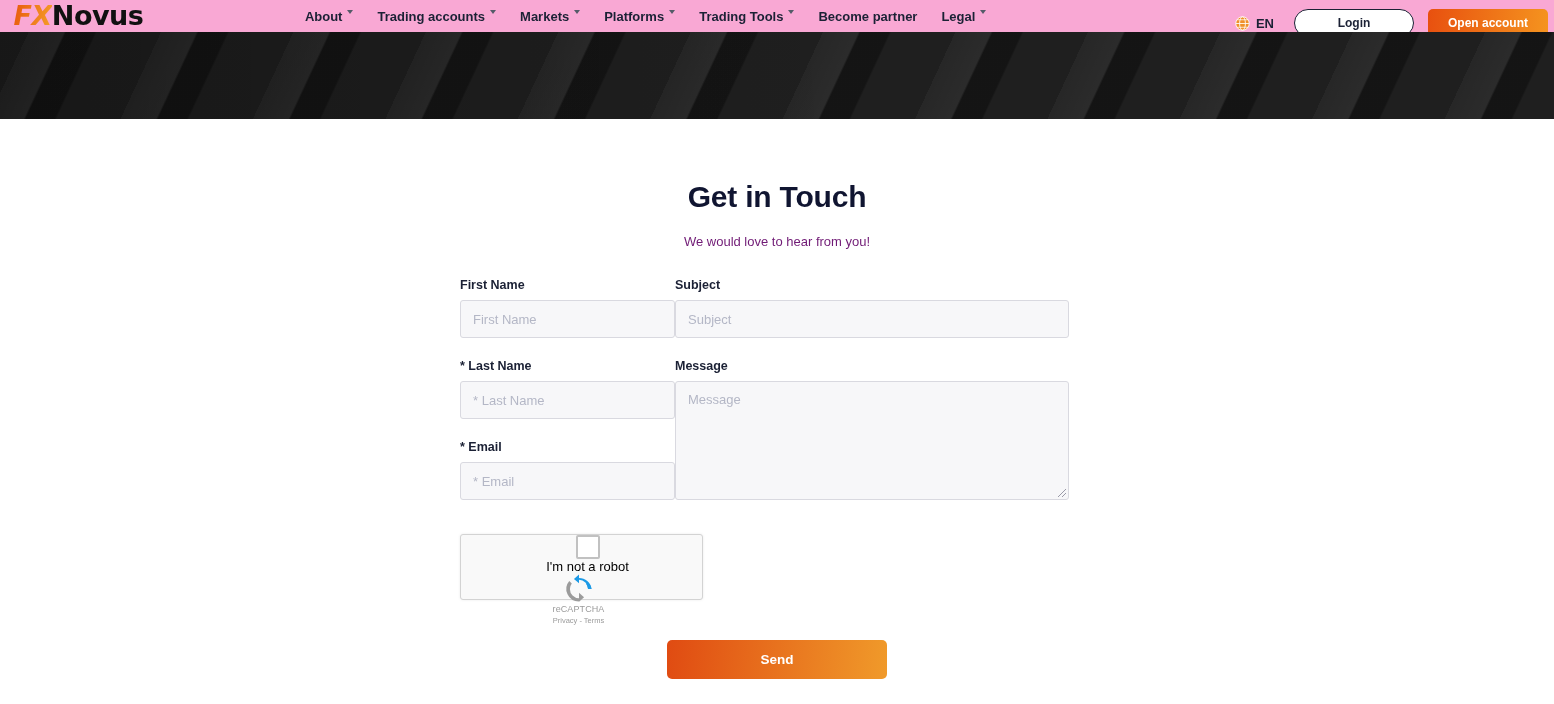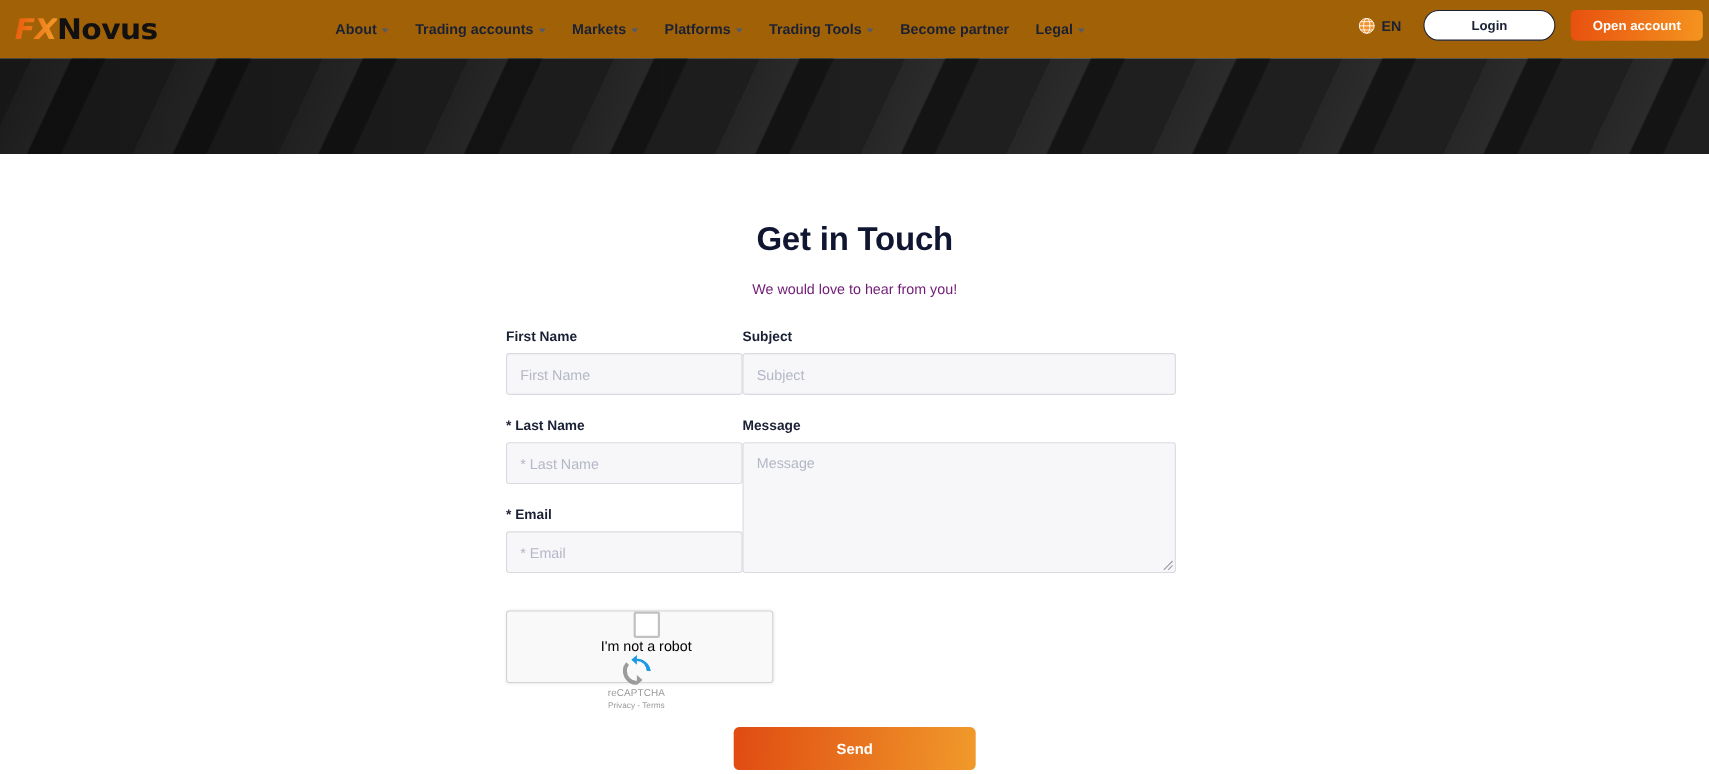--- a/index.html
+++ b/index.html
@@ -8,23 +8,23 @@
     width: 1554px;
     height: 704px;
     background: #ffffff;
     font-family: "Liberation Sans", sans-serif;
     overflow: hidden;
     color: #1b2135;
   }
 
   
   .header {
-    height: 53px;
-    width: 100%;
-    background: #a16207;
+    height: 32px;
+    width: 100%;
+    background: #f9a8d4;
     display: flex;
     align-items: center;
     position: relative;
   }
   .logo {
     margin-left: 16px;
     display: flex;
     align-items: center;
     height: 100%;
     cursor: pointer;
@@ -53,21 +53,20 @@
     gap: 0px;
   }
   .nav-item {
     font-size: 13px;
     font-weight: bold;
     color: #1b2135;
     padding: 6px 12px;
     white-space: nowrap;
     cursor: pointer;
     display: flex;
-    align-items: center;
     gap: 5px;
   }
   .caret {
     width: 0; height: 0;
     border-left: 3.5px solid transparent;
     border-right: 3.5px solid transparent;
     border-top: 4.5px solid #555a68;
     display: inline-block;
     position: relative;
     top: 1px;

